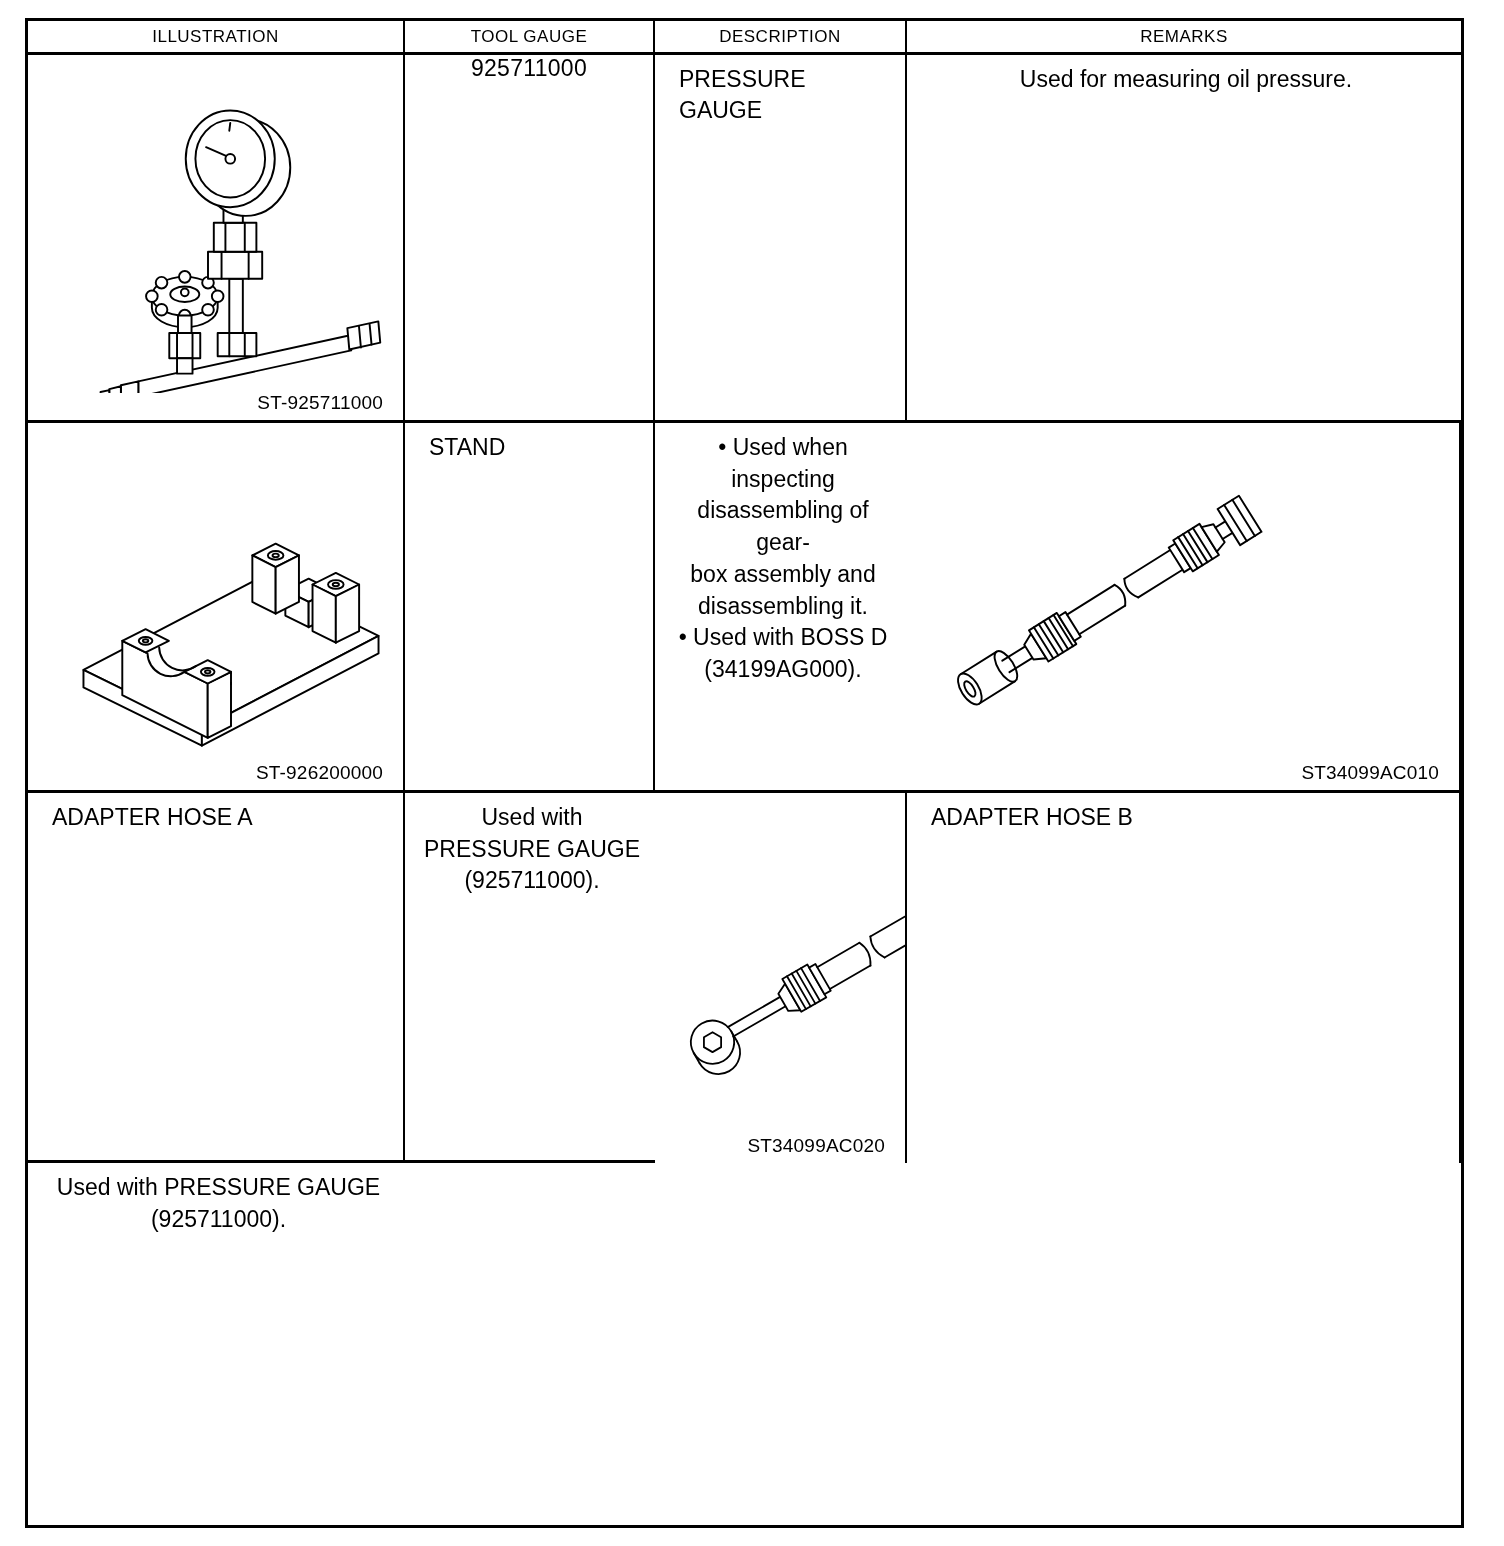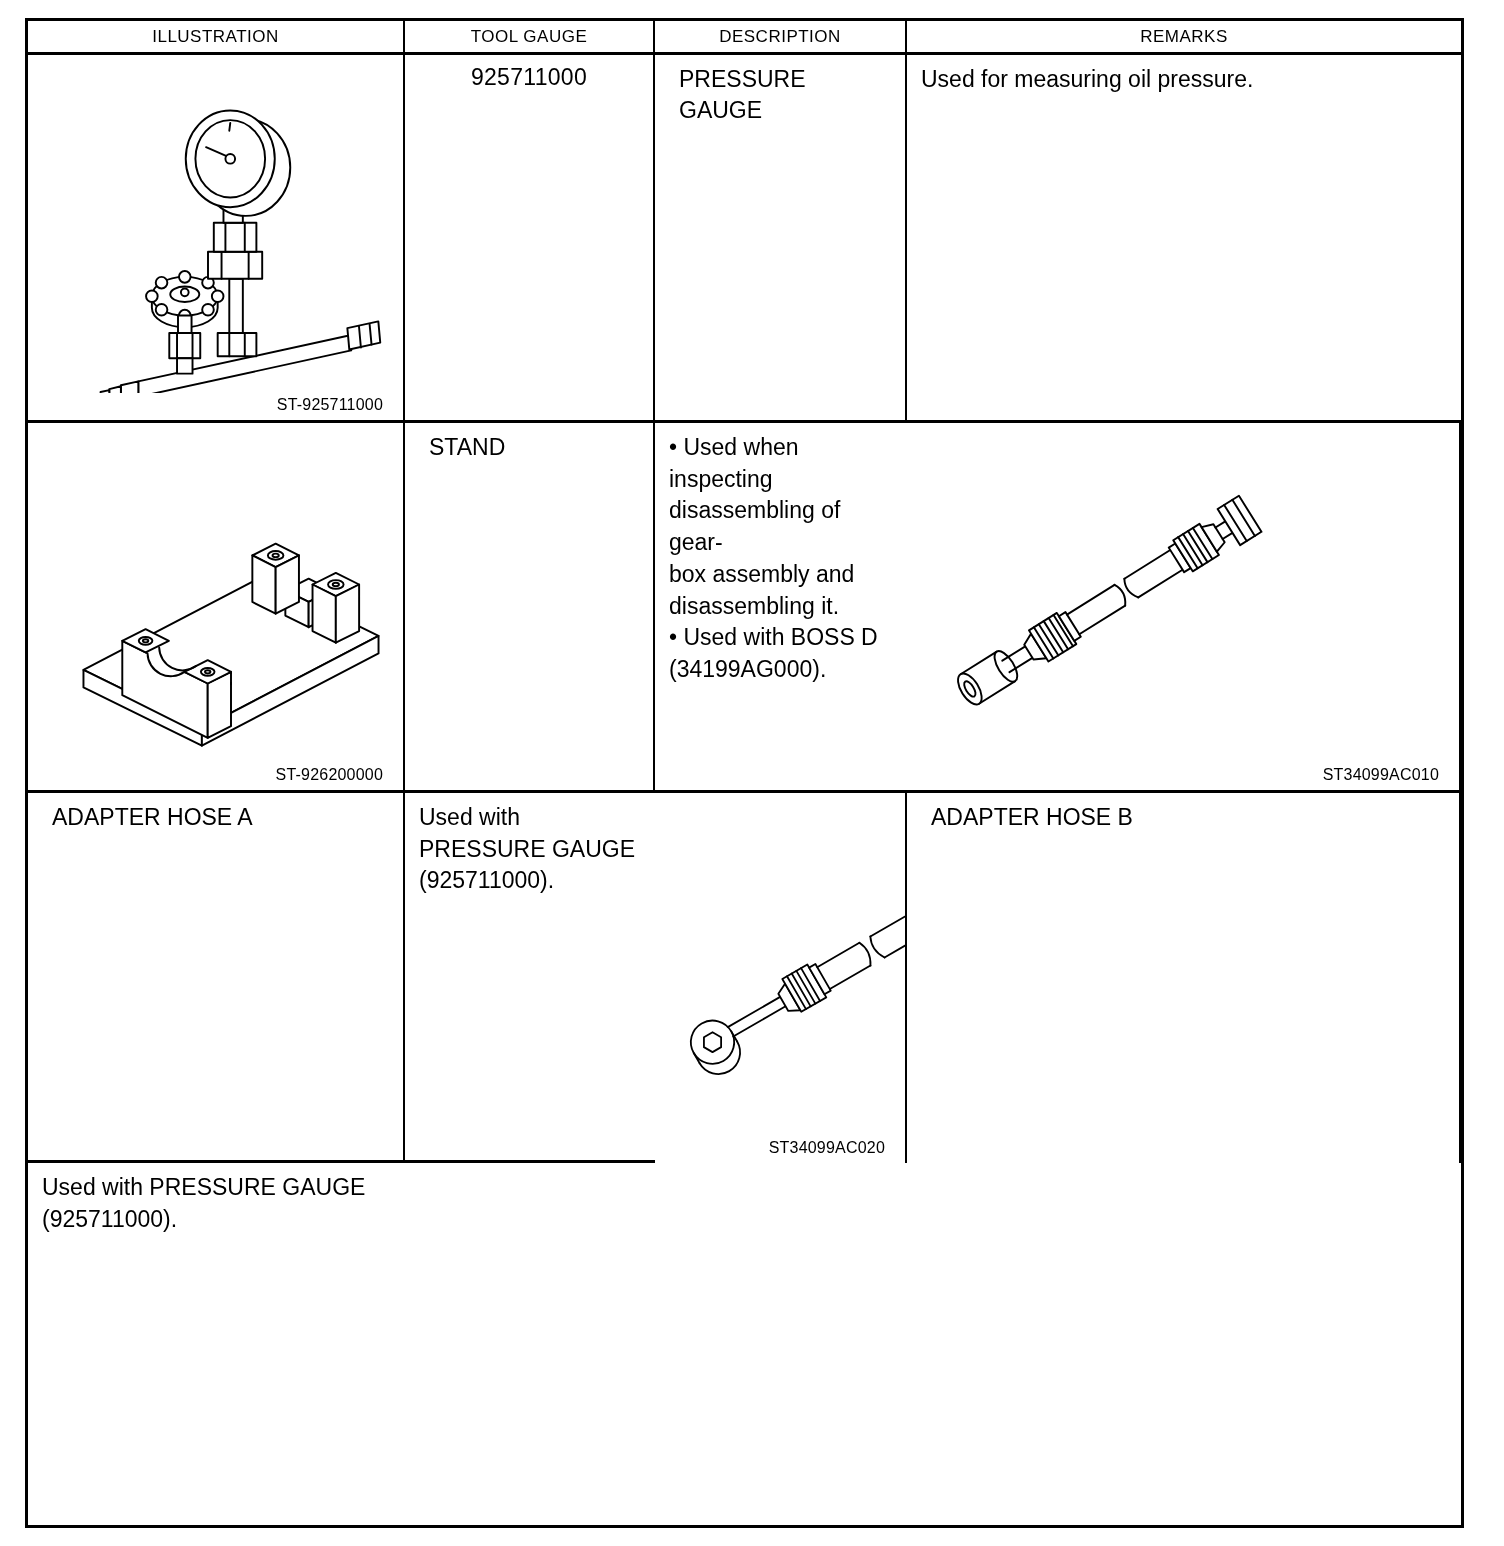--- a/index.html
+++ b/index.html
@@ -20,30 +20,30 @@
     border-right:2px solid #000;border-bottom:3px solid #000;
     background:#fff;
   }
   .cell.col-last{border-right:none;}
   .cell.row-last{border-bottom:none;}
   .hdr{
     display:flex;align-items:center;justify-content:center;
     font-size:17px;letter-spacing:0.5px;white-space:nowrap;
   }
   .tool-num{
-    text-align:center;padding-top:9px;font-size:23px;letter-spacing:0.3px;
+    text-align:center;font-size:23px;letter-spacing:0.3px;
   }
   .desc{
     padding:9px 8px 0 24px;font-size:23px;white-space:pre-line;line-height:1.35;
   }
   .remarks{
-    padding:9px 10px 0 14px;font-size:23px;white-space:pre-line;line-height:1.38;
+    padding:9px 10px 0 14px;font-size:23px;white-space:pre-line;line-height:1.38;text-align:center;
   }
   .caption{
-    position:absolute;right:20px;bottom:6px;font-size:16px;letter-spacing:0.2px;
+    position:absolute;right:20px;bottom:6px;font-size:19px;letter-spacing:0.2px;
   }
   .illu-svg{position:absolute;}
   .illu-svg *{stroke:#000;stroke-width:2;fill:none;stroke-linejoin:round;stroke-linecap:round;}
   .illu-svg .f{fill:#fff;}
 </style>
 </head>
 <body>
 
 <div class="tool-table">
 

